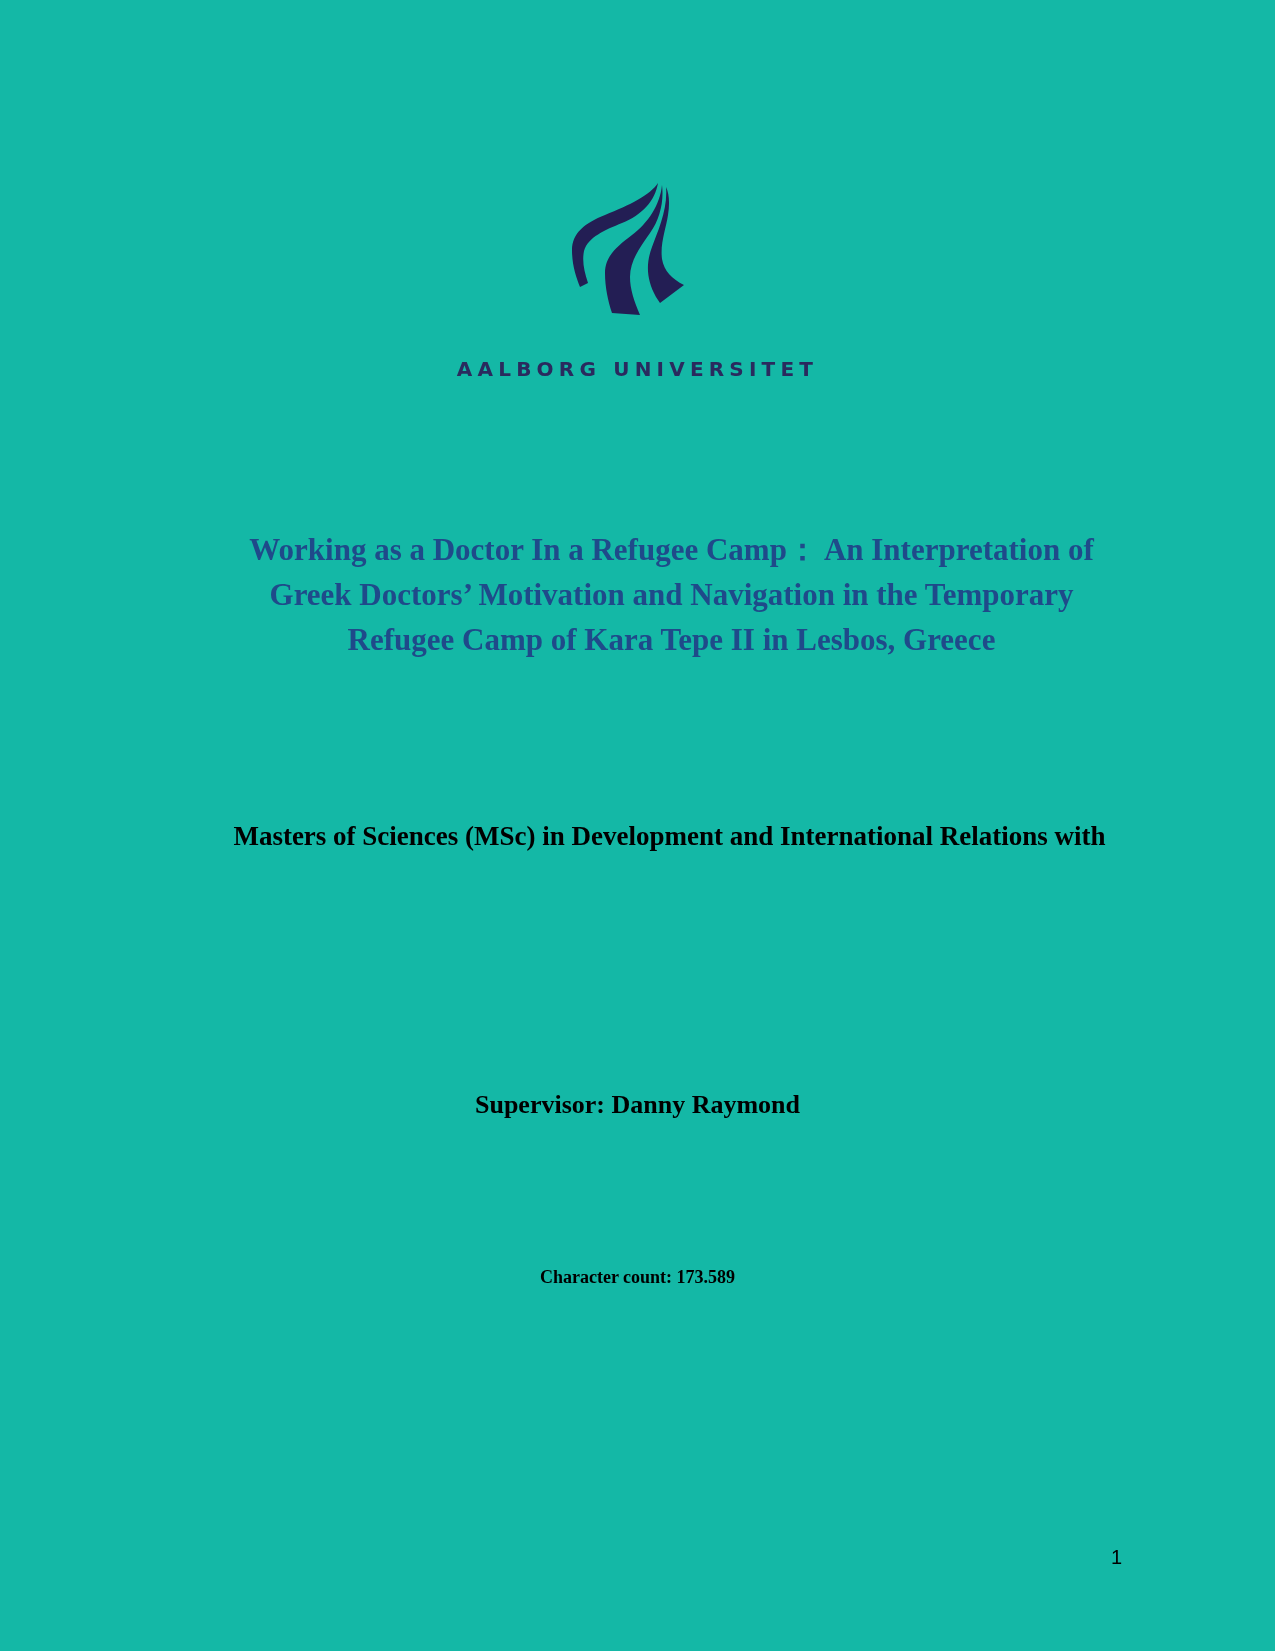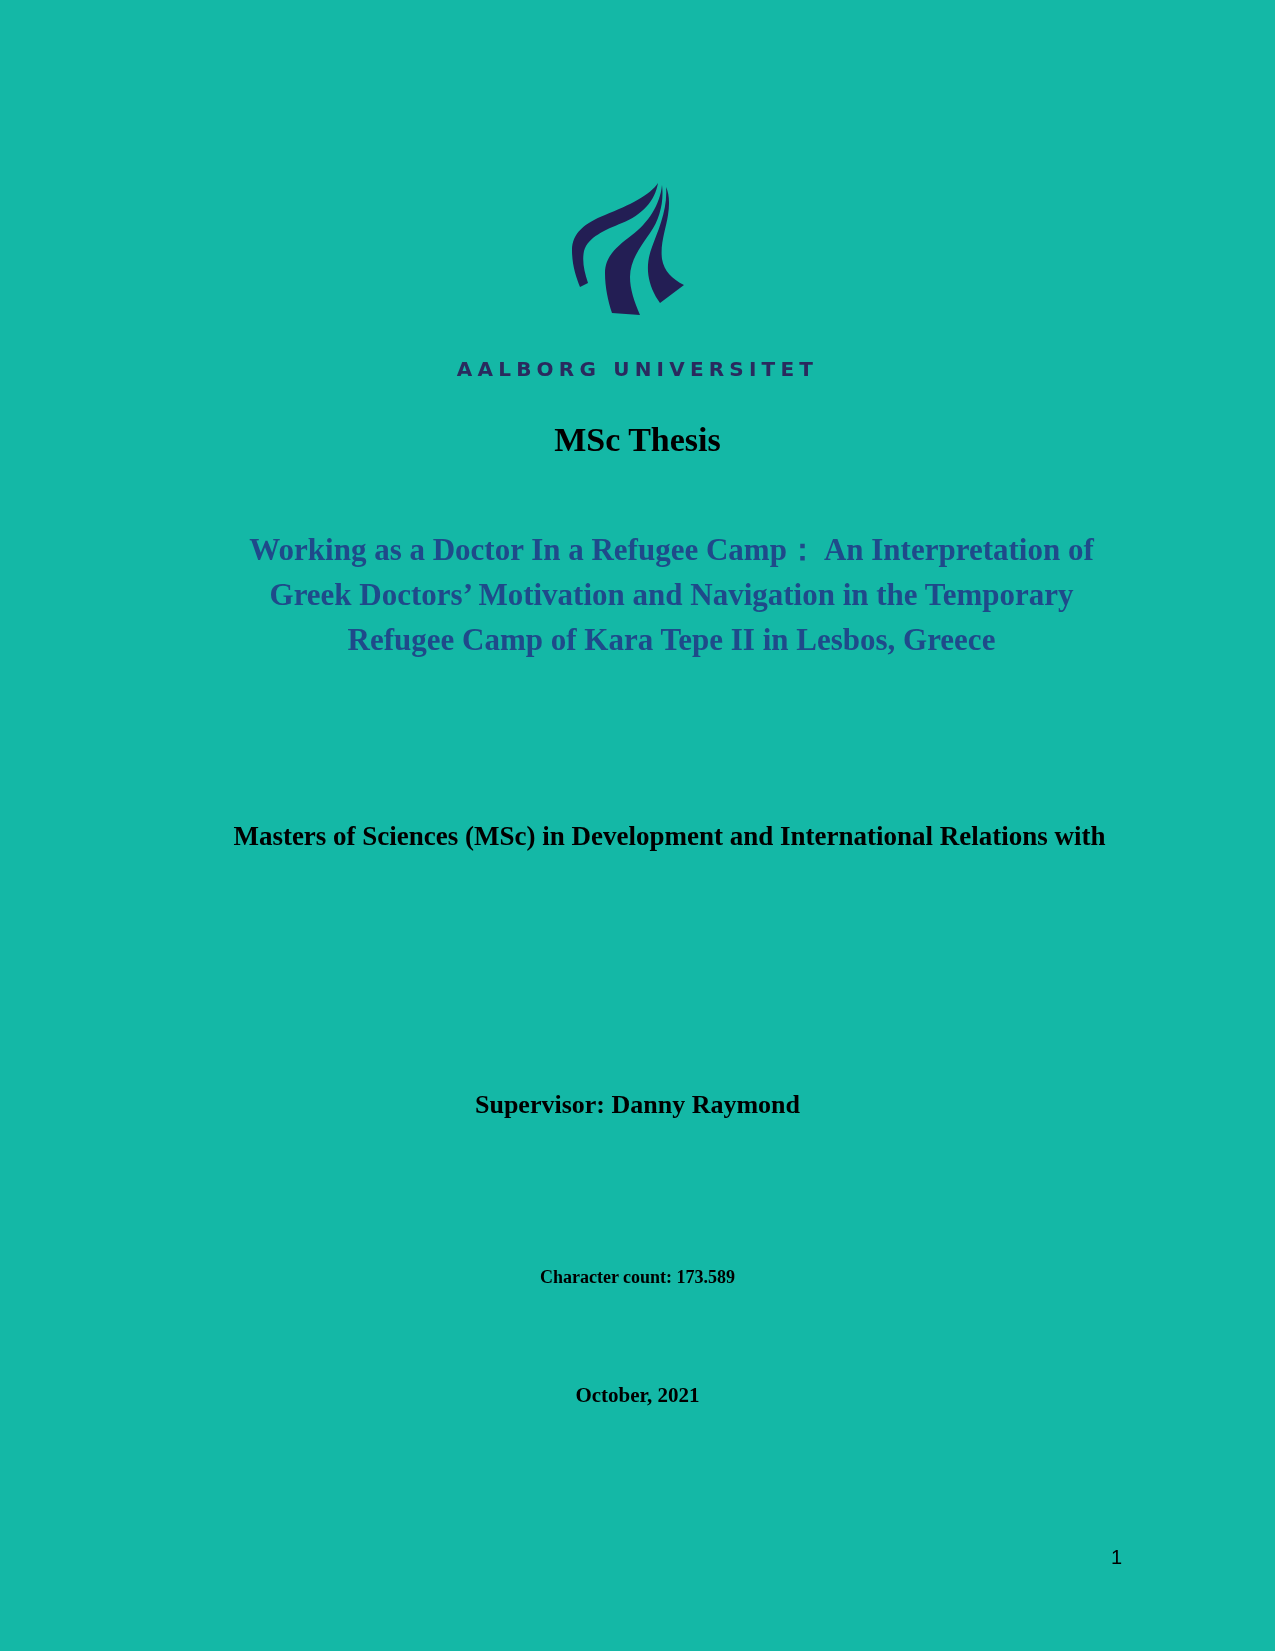--- a/index.html
+++ b/index.html
@@ -34,34 +34,32 @@
 
         <path d="M102,10 C100,30 88,48 72,60 C56,72 45,82 45,98 C45,112 48,126 52,138 L80,140 C74,126 70,114 70,102 C70,86 80,72 90,58 C100,44 104,26 102,10 Z"></path>
 
         <path d="M106,12 C108,34 98,56 92,72 C86,88 86,104 96,122 L100,128 L124,110 C112,104 104,96 102,84 C100,68 106,54 108,40 C110,28 109,18 106,12 Z"></path>
       </g>
     </svg>
   </div>
 
   <div id="wordmark" class="center-line">AALBORG UNIVERSITET</div>
 
-  <div id="msc" class="center-line serif-bold">MSc Thesis</div>
 
   <div id="title" class="center-line">
     <div>Working as a Doctor In a Refugee Camp： An Interpretation of</div>
     <div>Greek Doctors’ Motivation and Navigation in the Temporary</div>
     <div>Refugee Camp of Kara Tepe II in Lesbos, Greece</div>
   </div>
 
   <div id="degree" class="center-line serif-bold">
     <div>Masters of Sciences (MSc) in Development and International Relations with</div>
   </div>
 
   <div id="supervisor" class="center-line serif-bold">Supervisor: Danny Raymond</div>
 
 
   <div id="charcount" class="center-line serif-bold">Character count: 173.589</div>
 
-  <div id="date" class="center-line serif-bold">October, 2021</div>
 
   <div id="pagenum" class="abs">1</div>
 
 </div>
 
 </body></html>

